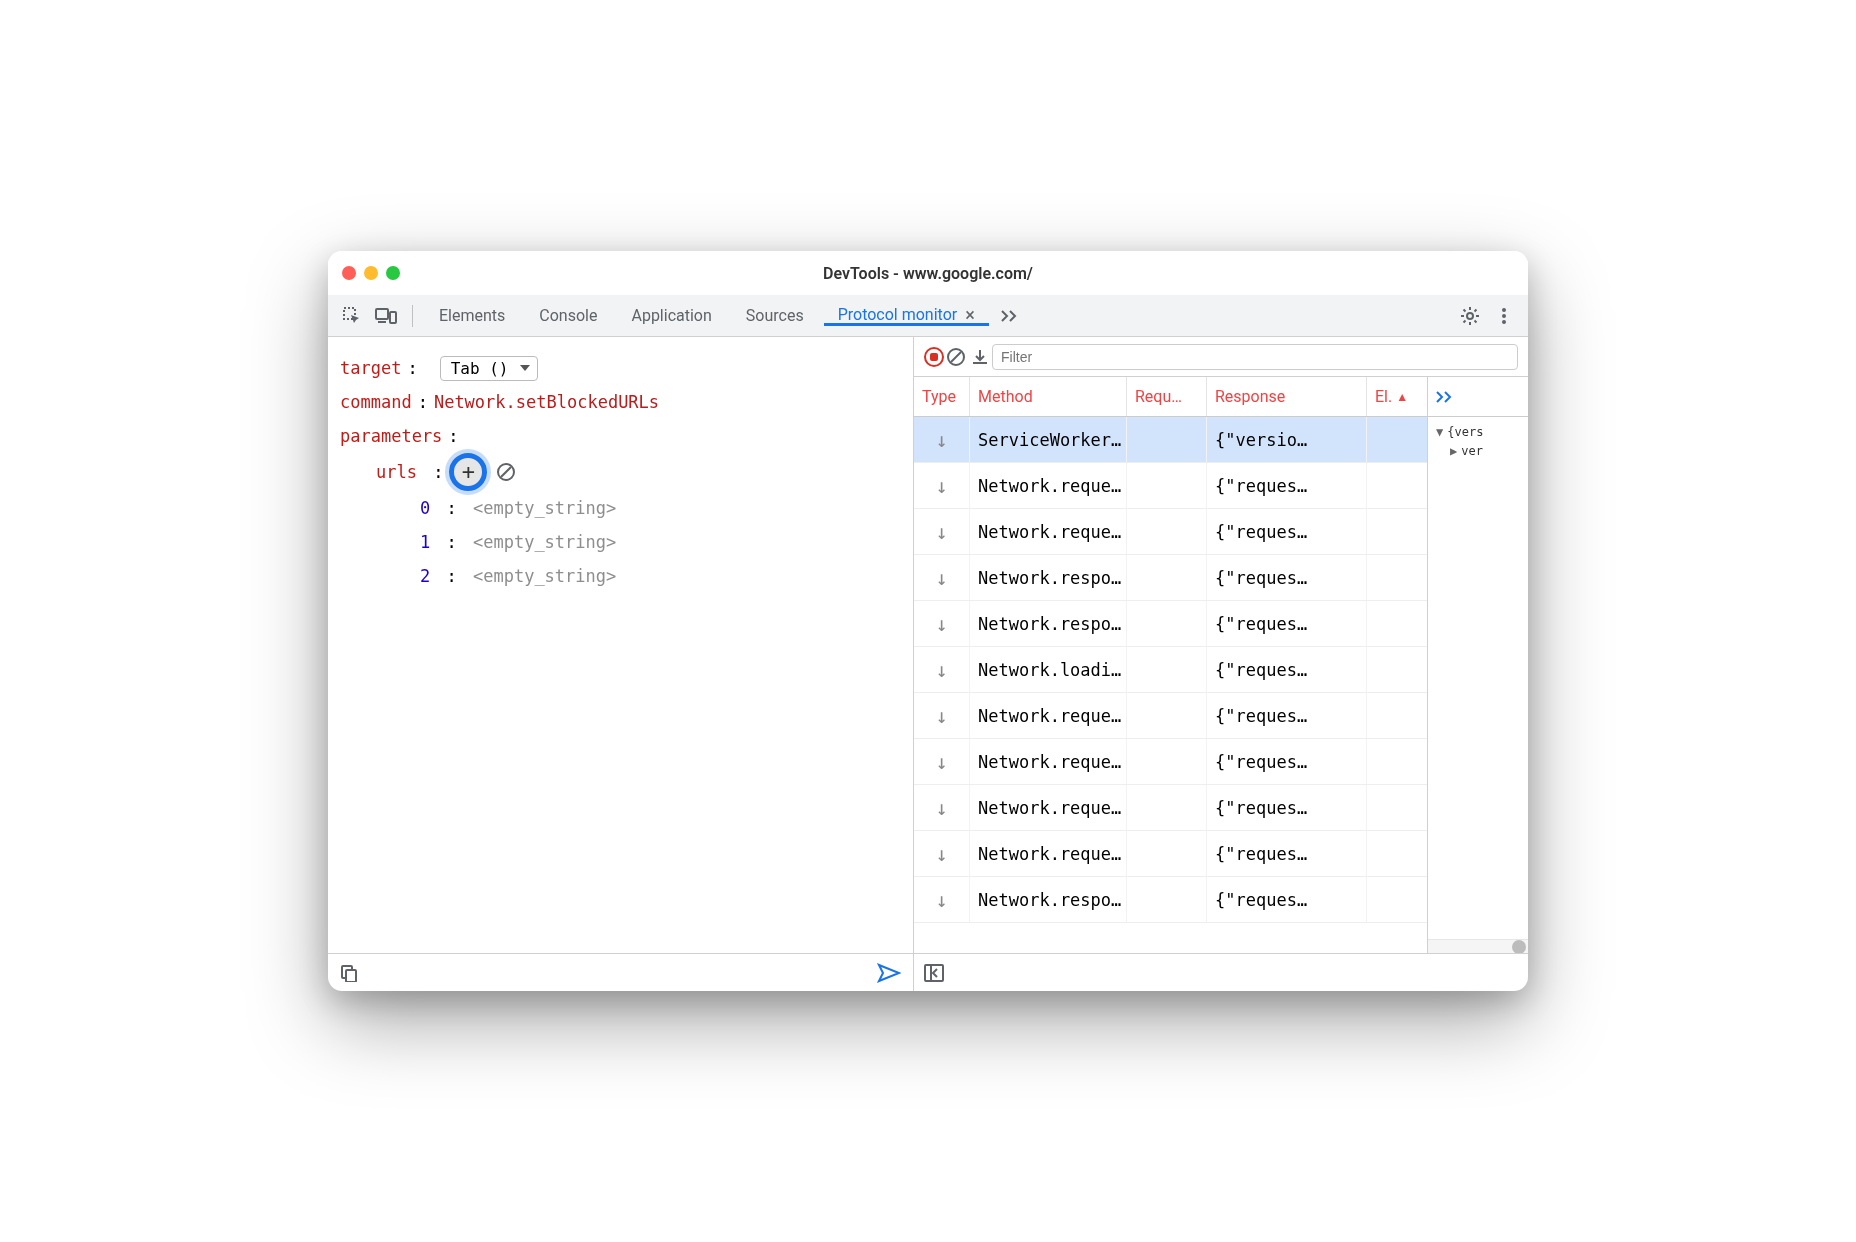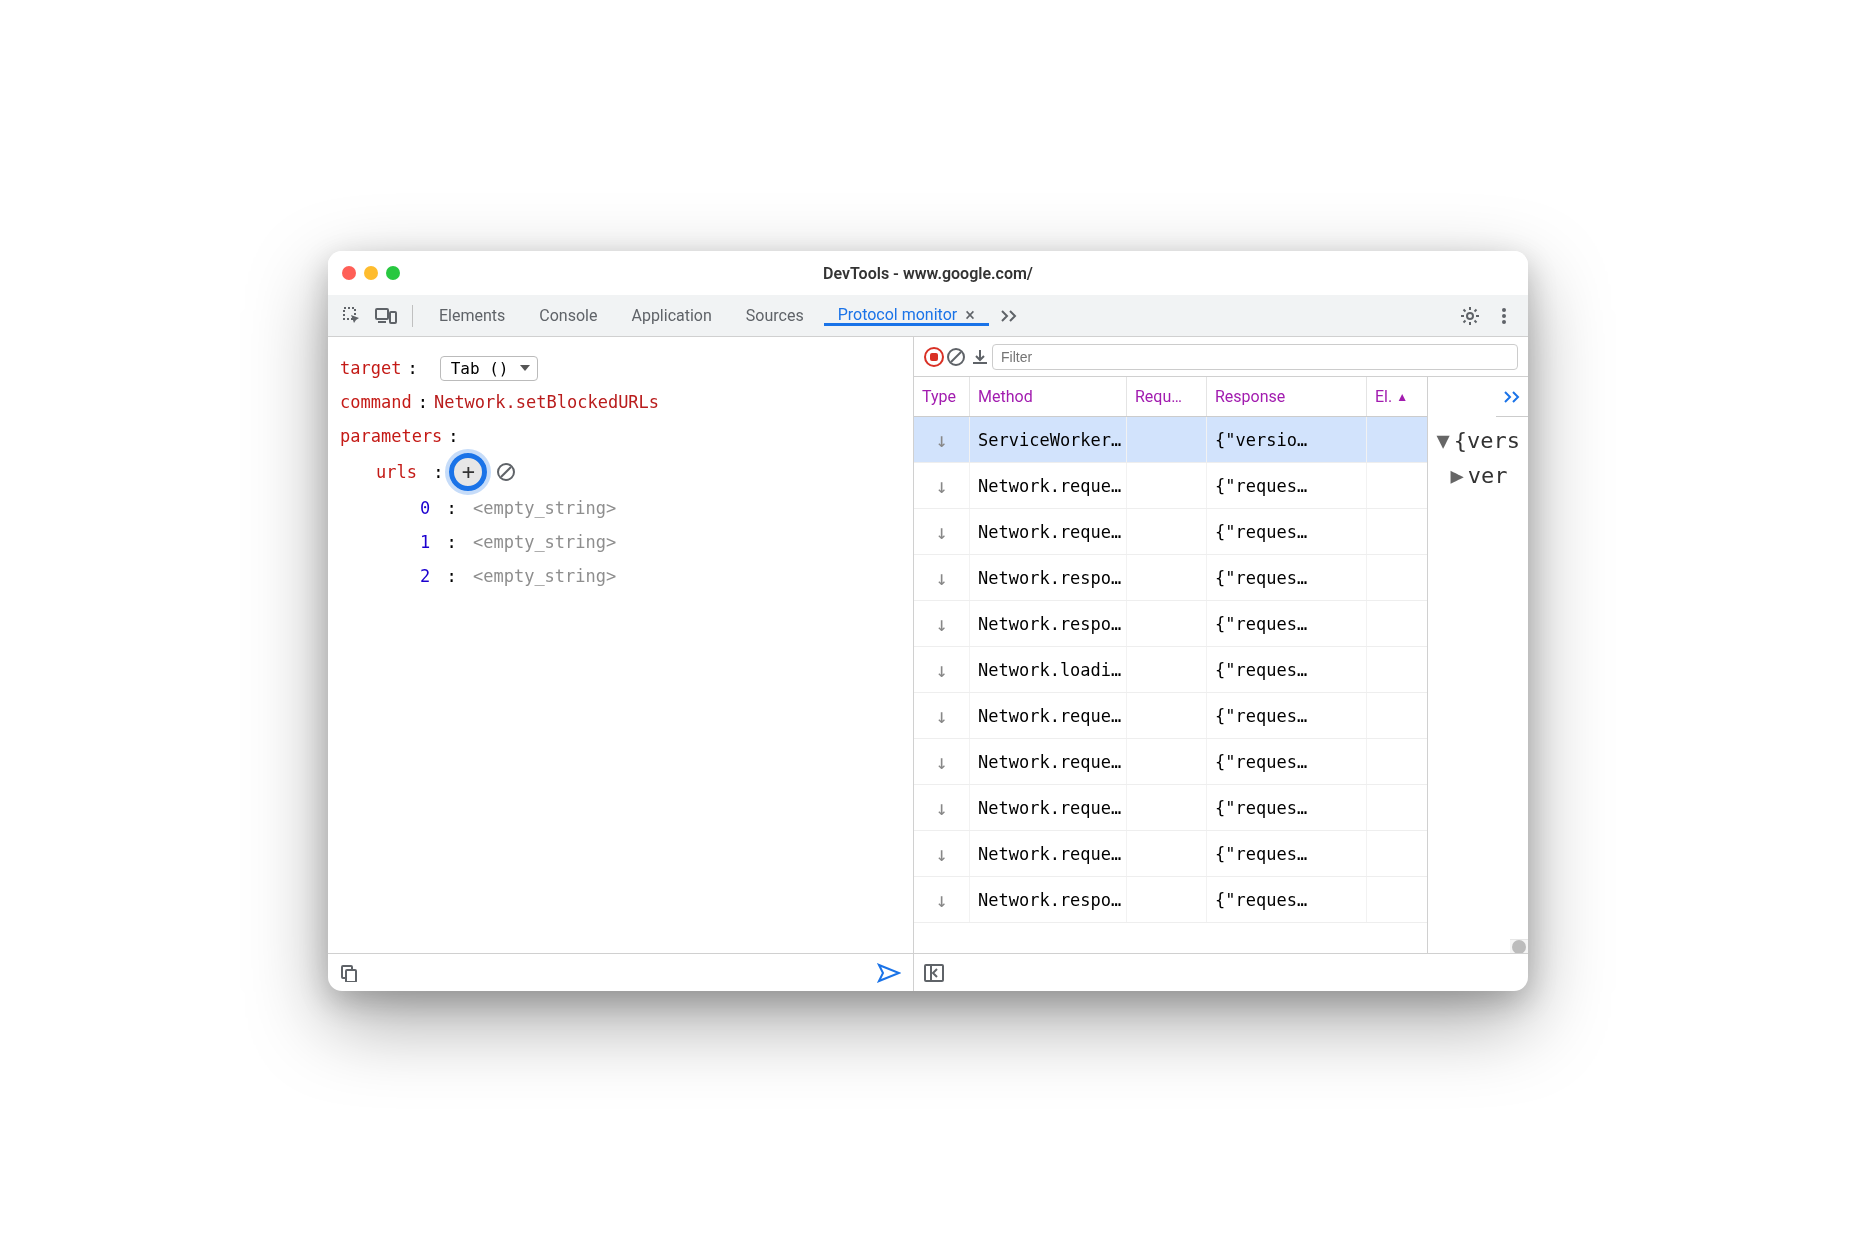--- a/index.html
+++ b/index.html
@@ -163,39 +163,38 @@
   .table-wrap { flex:1; display:flex; flex-direction:column; overflow:hidden; border-right:1px solid #d0d0d0;}
   .thead, .trow {
     display:grid;
     grid-template-columns: 56px 1fr 80px 160px 60px;
     align-items:center;
   }
   .thead {
     height: 40px;
     border-bottom:1px solid #ccc;
     font-size: 16px;
-    color:#a21caf;
+    color:#ef4444;
   }
   .thead > div { border-right:1px solid #e4e4e4; height:100%; display:flex; align-items:center; padding:0 8px; overflow:hidden; white-space:nowrap; text-overflow:ellipsis;}
   .thead > div:last-child { border-right:none; }
   .sort-ind { margin-left:4px; font-size:12px; }
   .tbody { flex:1; overflow:auto; font-family: Menlo, Consolas, monospace; font-size:17px; }
   .trow { height:46px; border-bottom:1px solid #eee; }
   .trow > div { padding:0 8px; overflow:hidden; white-space:nowrap; text-overflow:ellipsis; border-right:1px solid #f2f2f2; height:100%; display:flex; align-items:center;}
   .trow > div:last-child { border-right:none; }
   .trow.sel { background:#d2e3fc; }
   .arrow { color:#888; font-size:20px; text-align:center; justify-content:center;}
   
   .detail {
     width: 100px;
     display:flex; flex-direction:column;
     font-family: Menlo, Consolas, monospace;
-    font-size:22px;
+    font-size:12px;
     overflow:hidden;
-    align-items:flex-end;
   }
   .detail-tabs {
     height:40px; display:flex; align-items:center; gap:8px; padding:0 8px;
     border-bottom:1px solid #ccc;
     color:#1a73e8;
   }
   .detail-body { padding:6px 8px; color:#333; line-height:1.6; overflow:hidden;}
   .tree-caret { color:#666; margin-right:4px; }
   
   .r-footer {

